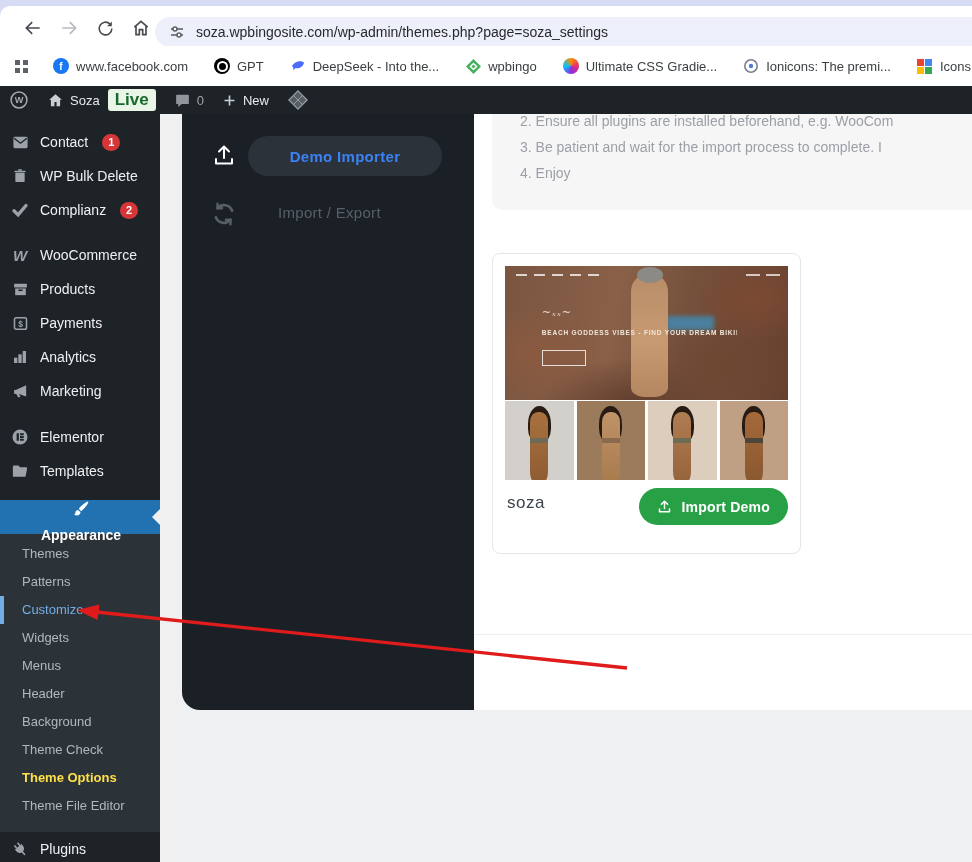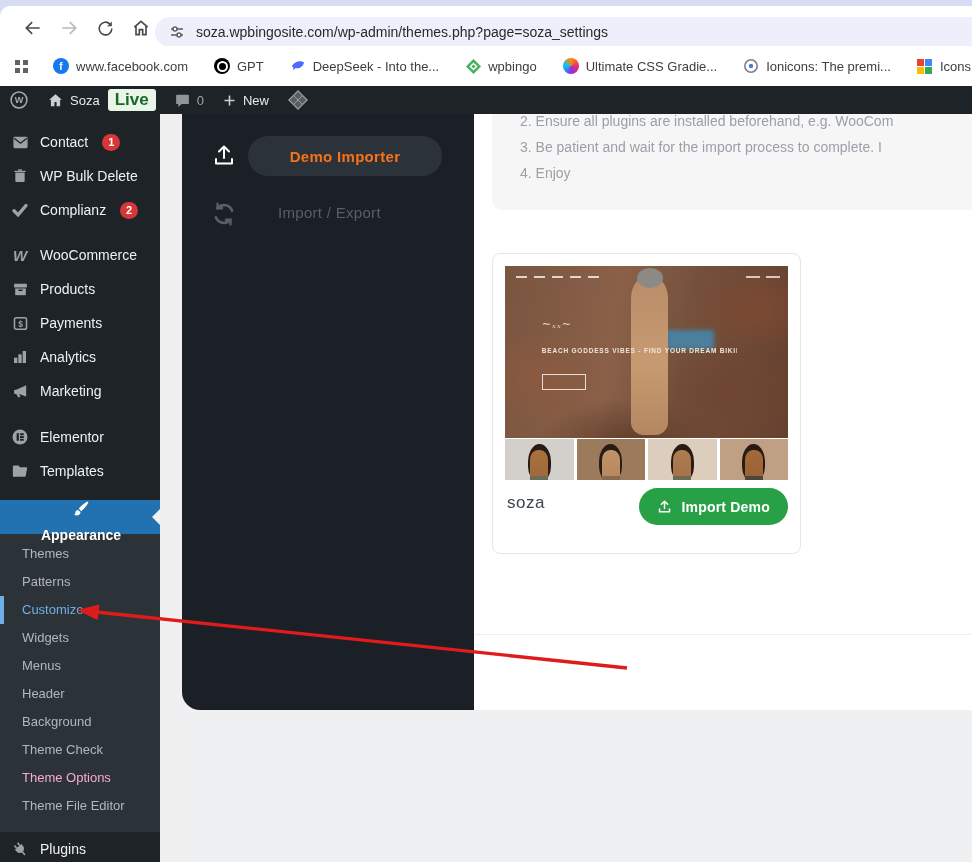--- a/index.html
+++ b/index.html
@@ -41,37 +41,37 @@
   .mi.active{background:#2271b1;color:#fff;font-weight:bold;flex-direction:column;}
   .mi.active .ic{color:#fff;}
   .mi.active::after{content:"";position:absolute;right:0;top:50%;margin-top:-8px;border:8px solid transparent;border-right-color:#f0f0f1;}
   .badge{background:#d63638;color:#fff;border-radius:9px;min-width:12px;height:17px;line-height:17px;padding:0 3px;text-align:center;font-size:11px;font-weight:bold;margin-left:4px;}
   .sep11{height:11px;}
   .sep12{height:12px;}
   .submenu{background:#2c3338;color:#b2b7bc;font-size:13px;padding:6px 0 12px;}
   .smi{height:28px;line-height:28px;padding-left:22px;position:relative;white-space:nowrap;}
   .smi.linked{color:#72aee6;}
   .smi.linked::before{content:"";position:absolute;left:0;top:0;bottom:0;width:4px;background:#72aee6;}
-  .smi.current{color:#f9a8d4;font-weight:normal;}
+  .smi.current{color:#fde047;font-weight:bold;}
 
   
   .gapcol{position:absolute;left:160px;width:22px;top:114px;bottom:0;background:#f0f0f1;}
   .panel{position:absolute;left:182px;top:114px;width:292px;height:596px;background:#1b2026;border-bottom-left-radius:18px;}
   .p-upload{position:absolute;left:30px;top:29px;color:#fff;}
-  .p-pill{position:absolute;left:66px;top:22px;width:194px;height:40px;background:#2b323a;border-radius:21px;color:#f97316;font-size:15px;font-weight:bold;display:flex;align-items:center;justify-content:center;letter-spacing:.3px;}
+  .p-pill{position:absolute;left:66px;top:22px;width:194px;height:40px;background:#2b323a;border-radius:21px;color:#3b82f6;font-size:15px;font-weight:bold;display:flex;align-items:center;justify-content:center;letter-spacing:.3px;}
   .p-sync{position:absolute;left:29px;top:87px;color:#585f67;}
   .p-ie{position:absolute;left:96px;top:90px;color:#585f67;font-size:15px;letter-spacing:.3px;}
 
   
   .content{position:absolute;left:474px;top:114px;width:498px;height:596px;background:#fff;overflow:hidden;}
   .instr-card{position:absolute;left:18px;top:-16px;right:-24px;height:112px;background:#f6f6f7;border-radius:10px;padding:10px 0 0 28px;box-sizing:border-box;}
   .instr-line{font-size:14px;color:#9b9fa6;line-height:26px;white-space:nowrap;overflow:hidden;}
   .demo-card{position:absolute;left:18px;top:139px;width:309px;height:301px;background:#fff;border:1px solid #e5e6e9;border-radius:8px;box-sizing:border-box;}
   .preview{position:absolute;left:12px;top:12px;right:12px;height:214px;overflow:hidden;}
-  .hero{position:relative;width:100%;height:172px;overflow:hidden;
+  .hero{position:relative;width:100%;height:134px;overflow:hidden;
     background:
       radial-gradient(90px 60px at 88% 25%, #7d4a33 0%, rgba(125,74,51,0) 70%),
       radial-gradient(120px 80px at 78% 75%, #6e4632 0%, rgba(110,70,50,0) 70%),
       radial-gradient(90px 70px at 12% 65%, #8a5a40 0%, rgba(138,90,64,0) 70%),
       radial-gradient(140px 70px at 45% 105%, #5f3c2b 0%, rgba(95,60,43,0) 70%),
       linear-gradient(100deg,#7a5540 0%,#8a6048 38%,#75513c 62%,#66402f 100%);}
   .sea{position:absolute;left:57%;top:37%;width:17%;height:11%;background:#4a7f9e;filter:blur(2px);}
   .model{position:absolute;left:44.5%;top:6%;width:13%;height:92%;background:linear-gradient(#b98d68,#c79a72 55%,#b58760);border-radius:46% 46% 34% 34% / 14% 14% 8% 8%;}
   .hat{position:absolute;left:46.5%;top:1%;width:9.5%;height:12%;background:#8c8a85;border-radius:50%;}
   .hero-nav{position:absolute;left:4%;top:6%;display:flex;gap:7px;}

